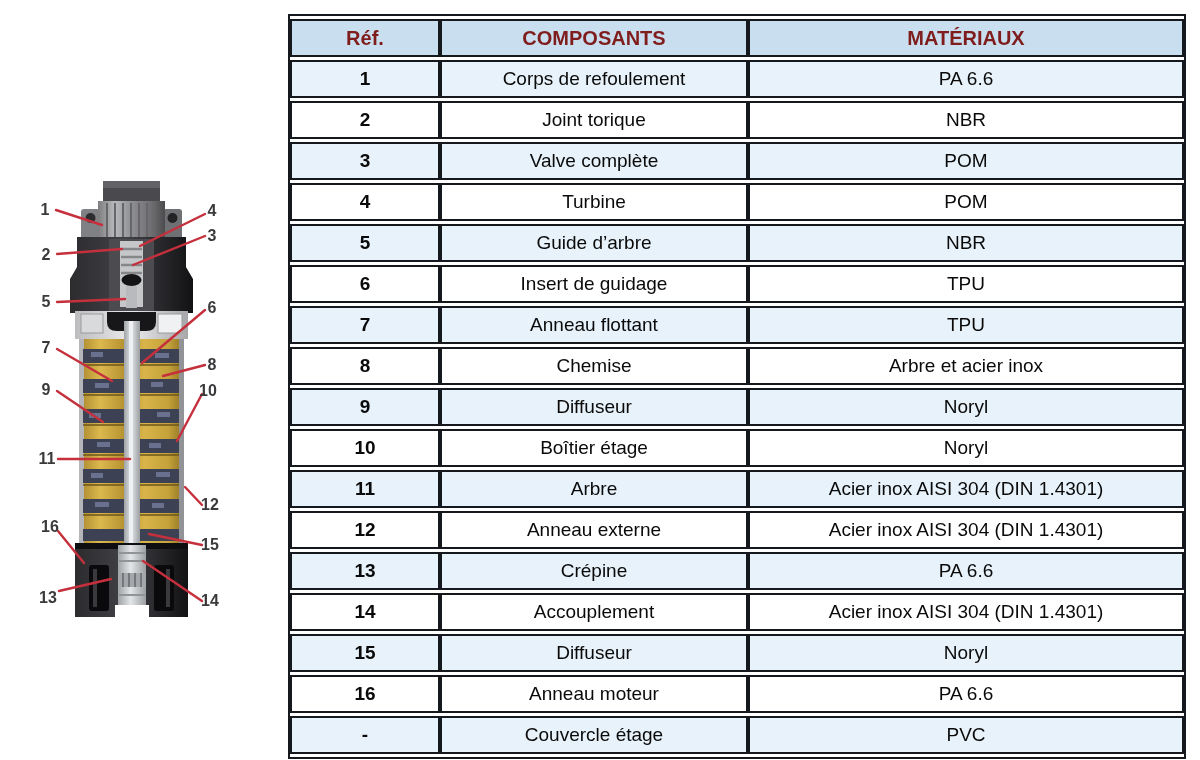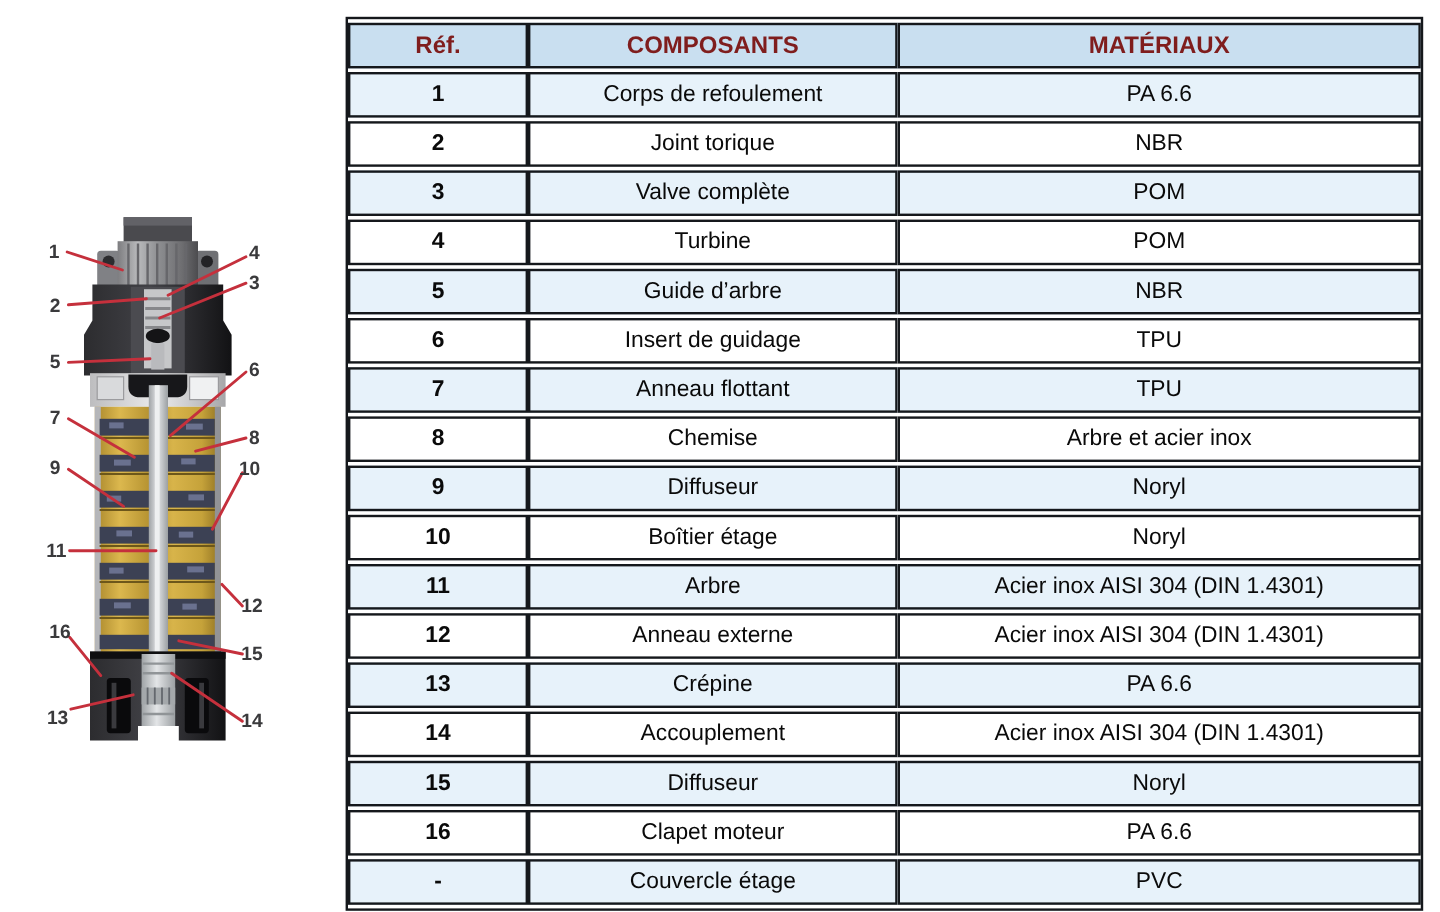--- a/index.html
+++ b/index.html
@@ -304,21 +304,21 @@
           <td>Accouplement</td>
           <td>Acier inox AISI 304 (DIN 1.4301)</td>
         </tr>
         <tr>
           <td class="ref">15</td>
           <td>Diffuseur</td>
           <td>Noryl</td>
         </tr>
         <tr>
           <td class="ref">16</td>
-          <td>Clapet moteur</td>
+          <td>Anneau moteur</td>
           <td>PA 6.6</td>
         </tr>
         <tr>
           <td class="ref">-</td>
           <td>Couvercle étage</td>
           <td>PVC</td>
         </tr>
       </tbody>
     </table>
   </div>

